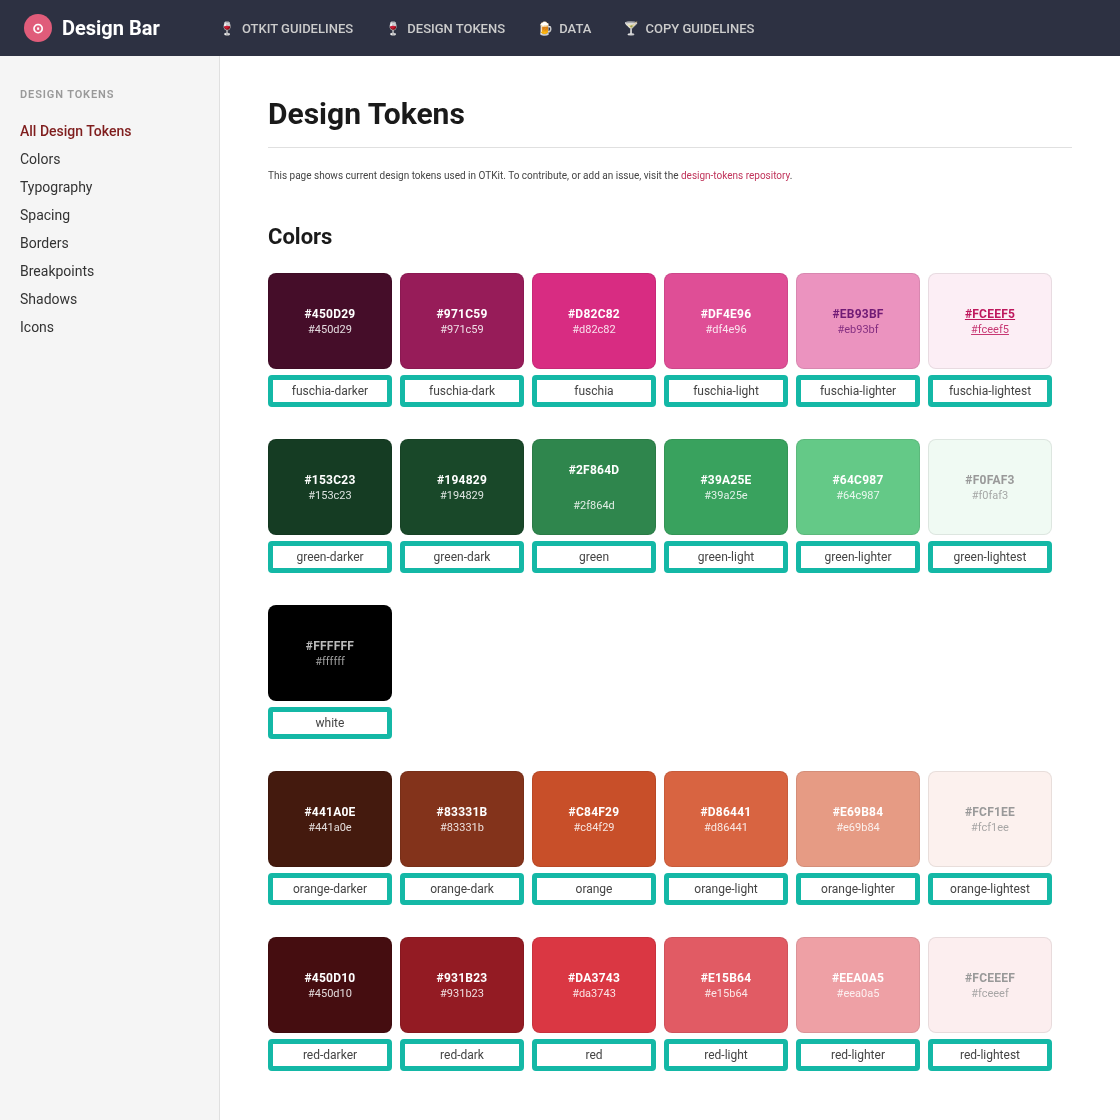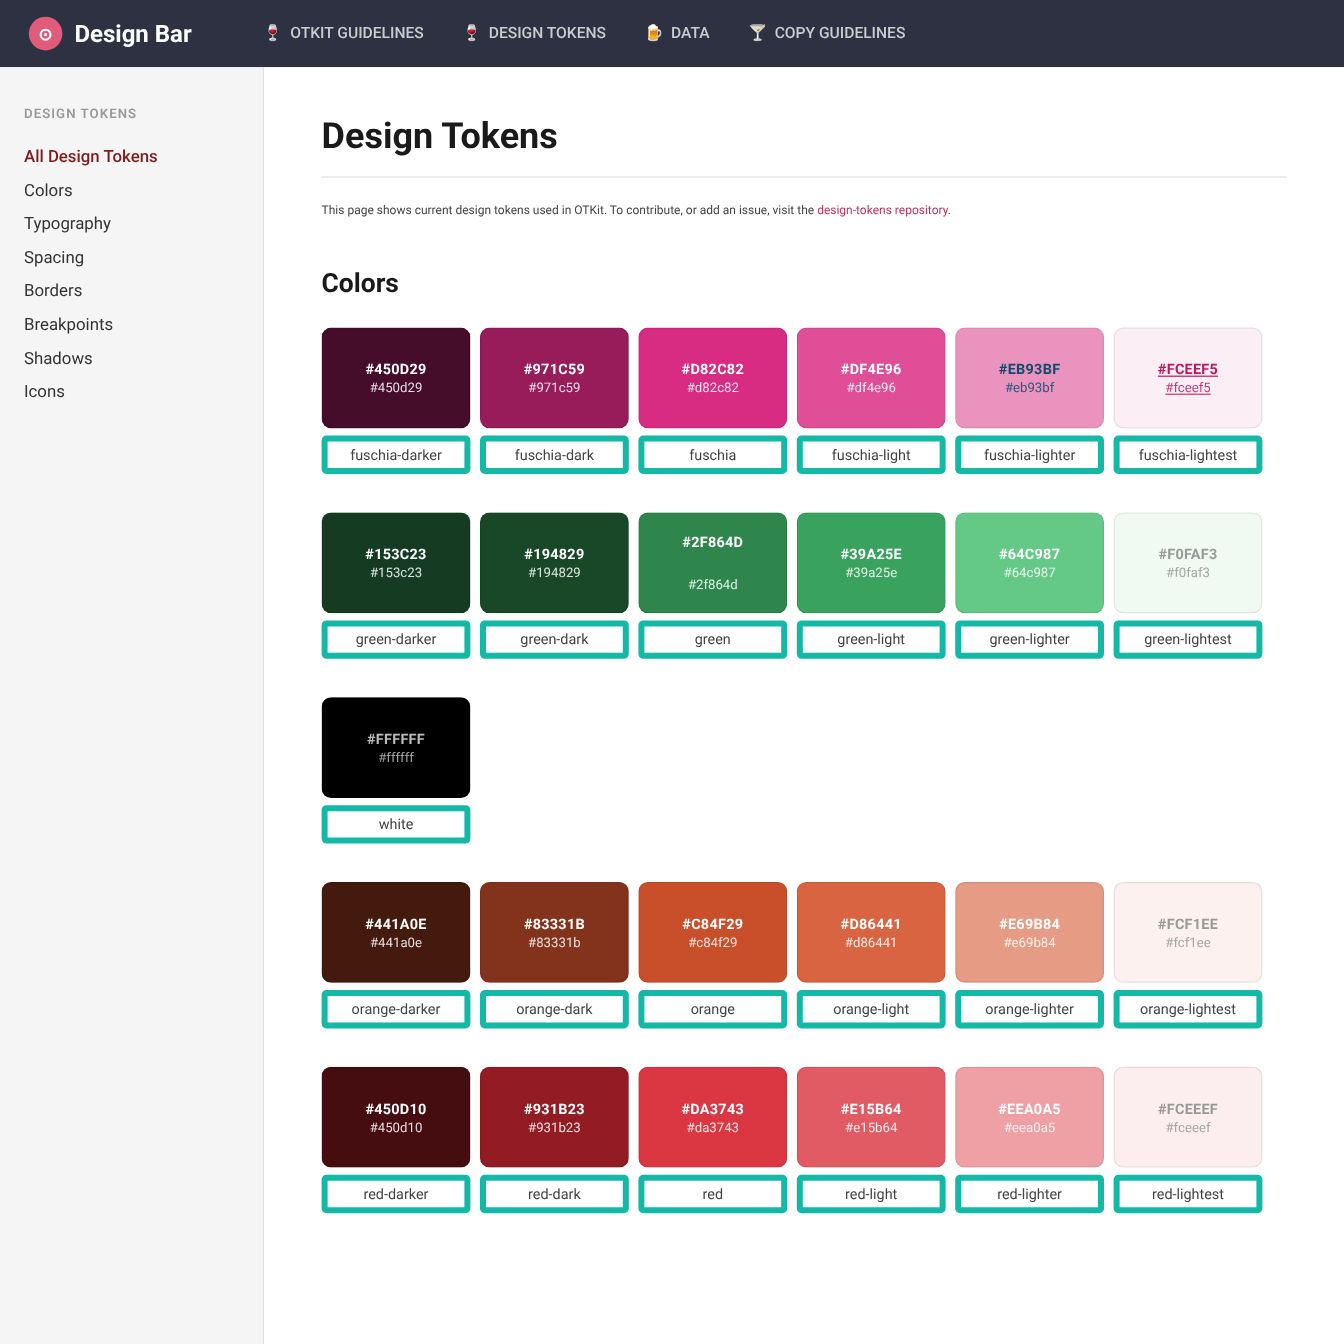--- a/index.html
+++ b/index.html
@@ -126,21 +126,21 @@
       margin-bottom: 8px;
       flex-wrap: wrap;
     }
     .color-item {
       display: flex;
       flex-direction: column;
       width: 124px;
     }
     .color-swatch {
       border-radius: 8px;
-      height: 84px;
+      height: 96px;
       display: flex;
       flex-direction: column;
       align-items: center;
       justify-content: center;
       font-size: 12px;
       font-weight: 600;
       margin-bottom: 6px;
       border: 1px solid rgba(0,0,0,0.08);
     }
     .color-swatch .swatch-upper {
@@ -244,21 +244,21 @@
               <div class="color-label">fuschia</div>
             </div>
             <div class="color-item">
               <div class="color-swatch" style="background: rgb(223, 78, 150); color: white;">
                 <span class="swatch-upper">#DF4E96</span>
                 <span class="swatch-lower">#df4e96</span>
               </div>
               <div class="color-label">fuschia-light</div>
             </div>
             <div class="color-item">
-              <div class="color-swatch" style="background: rgb(235, 147, 191); color: #0c4a6e;">
+              <div class="color-swatch" style="background: rgb(235, 147, 191); color: #701a75;">
                 <span class="swatch-upper">#EB93BF</span>
                 <span class="swatch-lower">#eb93bf</span>
               </div>
               <div class="color-label">fuschia-lighter</div>
             </div>
             <div class="color-item">
               <div class="color-swatch" style="background: rgb(252, 238, 245); color: #be185d; text-decoration: underline;">
                 <span class="swatch-upper">#FCEEF5</span>
                 <span class="swatch-lower">#fceef5</span>
               </div>

